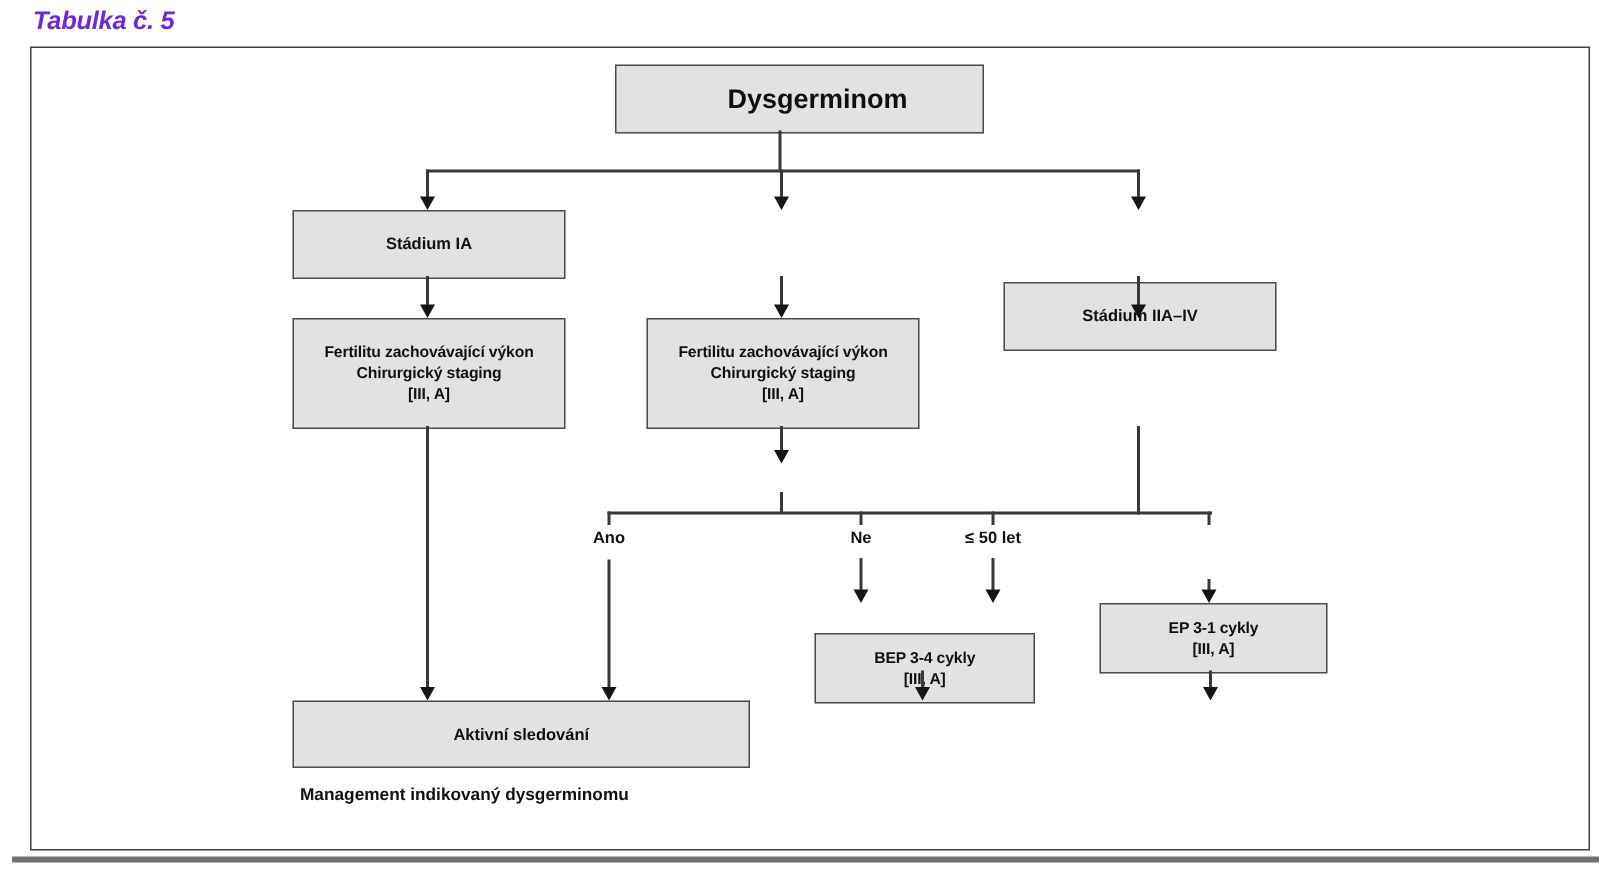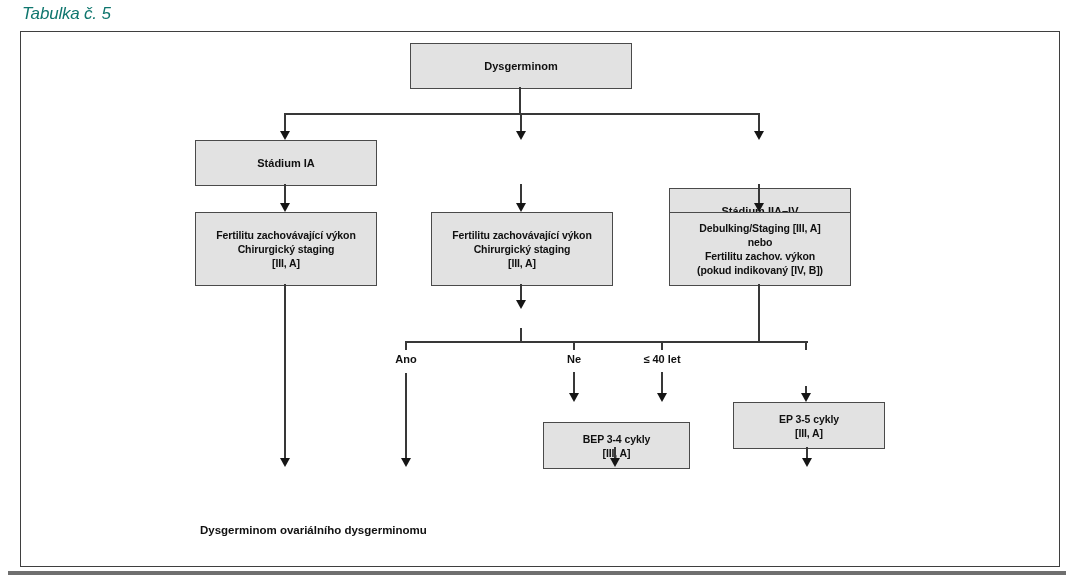--- a/index.html
+++ b/index.html
@@ -1,37 +1,37 @@
 <!DOCTYPE html>
 <html><head>
 <meta charset="utf-8">
 <style>
   html,body{margin:0;padding:0;background:#ffffff;}
   #page{
     position:relative;width:1078px;height:581px;background:#ffffff;
     font-family:"Liberation Sans",sans-serif;color:#141414;overflow:hidden;
   }
   .title{
-    position:absolute;left:22px;top:4px;font-size:17px;font-weight:normal;font-style:italic;
-    letter-spacing:-0.2px;color:#0f766e;
+    position:absolute;left:22px;top:4px;font-size:17px;font-weight:bold;font-style:italic;
+    letter-spacing:-0.2px;color:#6d28d9;
   }
   .frame{
     position:absolute;left:20px;top:31px;width:1038px;height:534px;
     border:1.5px solid #3f3f3f;background:#ffffff;
   }
   .bottom-rule{
     position:absolute;left:8px;top:571px;width:1058px;height:4px;background:#6f6f6f;
   }
   .node{
     position:absolute;background:#e2e2e2;border:1px solid #4a4a4a;
     display:flex;flex-direction:column;align-items:center;justify-content:center;
     text-align:center;font-weight:bold;color:#101010;
   }
   .node .ln{line-height:14px;}
-  .fs13{font-size:11px;}
+  .fs13{font-size:18px;padding-left:24px;}
   .fs11{font-size:11px;}
   .fs105{font-size:10.5px;letter-spacing:-0.1px;}
   .lbl{
     position:absolute;font-size:11px;font-weight:bold;text-align:center;color:#101010;
     line-height:14px;
   }
   .vline{position:absolute;width:2px;background:#383838;}
   .hline{position:absolute;height:2px;background:#383838;}
   .arrow-down{
     position:absolute;width:0;height:0;
@@ -64,40 +64,37 @@
   <div class="node fs105" style="left:195px;top:212px;width:180px;height:72px;">
     <div class="ln">Fertilitu zachovávající výkon</div>
     <div class="ln">Chirurgický staging</div>
     <div class="ln">[III, A]</div>
   </div>
   <div class="node fs105" style="left:431px;top:212px;width:180px;height:72px;">
     <div class="ln">Fertilitu zachovávající výkon</div>
     <div class="ln">Chirurgický staging</div>
     <div class="ln">[III, A]</div>
   </div>
-  <div class="node fs105" style="left:669px;top:212px;width:180px;height:72px;">
-    <div class="ln">Debulking/Staging [III, A]</div>
-    <div class="ln">nebo</div>
-    <div class="ln">Fertilitu zachov. výkon</div>
-    <div class="ln">(pokud indikovaný [IV, B])</div>
-  </div>
 
   <div class="node fs105" style="left:543px;top:422px;width:145px;height:45px;">
     <div class="ln">BEP 3-4 cykly</div>
     <div class="ln">[III, A]</div>
   </div>
   <div class="node fs105" style="left:733px;top:402px;width:150px;height:45px;">
-    <div class="ln">EP 3-5 cykly</div>
+    <div class="ln">EP 3-1 cykly</div>
     <div class="ln">[III, A]</div>
   </div>
 
+  <div class="node fs11" style="left:195px;top:467px;width:303px;height:43px;">
+    <div class="ln">Aktivní sledování</div>
+  </div>
 
   <div class="lbl" style="left:381px;top:352px;width:50px;">Ano</div>
   <div class="lbl" style="left:549px;top:352px;width:50px;">Ne</div>
-  <div class="lbl" style="left:612px;top:352px;width:100px;">≤ 40 let</div>
+  <div class="lbl" style="left:612px;top:352px;width:100px;">≤ 50 let</div>
 
   <div class="vline" style="left:519px;top:87px;height:27px;"></div>
   <div class="hline" style="left:284px;top:113px;width:476px;"></div>
 
   <div class="vline" style="left:284px;top:113px;height:19px;"></div>
   <div class="arrow-down" style="left:280px;top:131px;"></div>
   <div class="vline" style="left:520px;top:113px;height:19px;"></div>
   <div class="arrow-down" style="left:516px;top:131px;"></div>
   <div class="vline" style="left:758px;top:113px;height:19px;"></div>
   <div class="arrow-down" style="left:754px;top:131px;"></div>
@@ -129,15 +126,15 @@
   <div class="vline" style="left:805px;top:386px;height:8px;"></div>
   <div class="arrow-down" style="left:801px;top:393px;"></div>
 
   <div class="vline" style="left:284px;top:284px;height:175px;"></div>
   <div class="arrow-down" style="left:280px;top:458px;"></div>
   <div class="vline" style="left:614px;top:447px;height:12px;"></div>
   <div class="arrow-down" style="left:610px;top:458px;"></div>
   <div class="vline" style="left:806px;top:447px;height:12px;"></div>
   <div class="arrow-down" style="left:802px;top:458px;"></div>
 
-  <div class="foot1">Dysgerminom ovariálního dysgerminomu</div>
+  <div class="foot1">Management indikovaný dysgerminomu</div>
 
 </div>
 
 </body></html>

